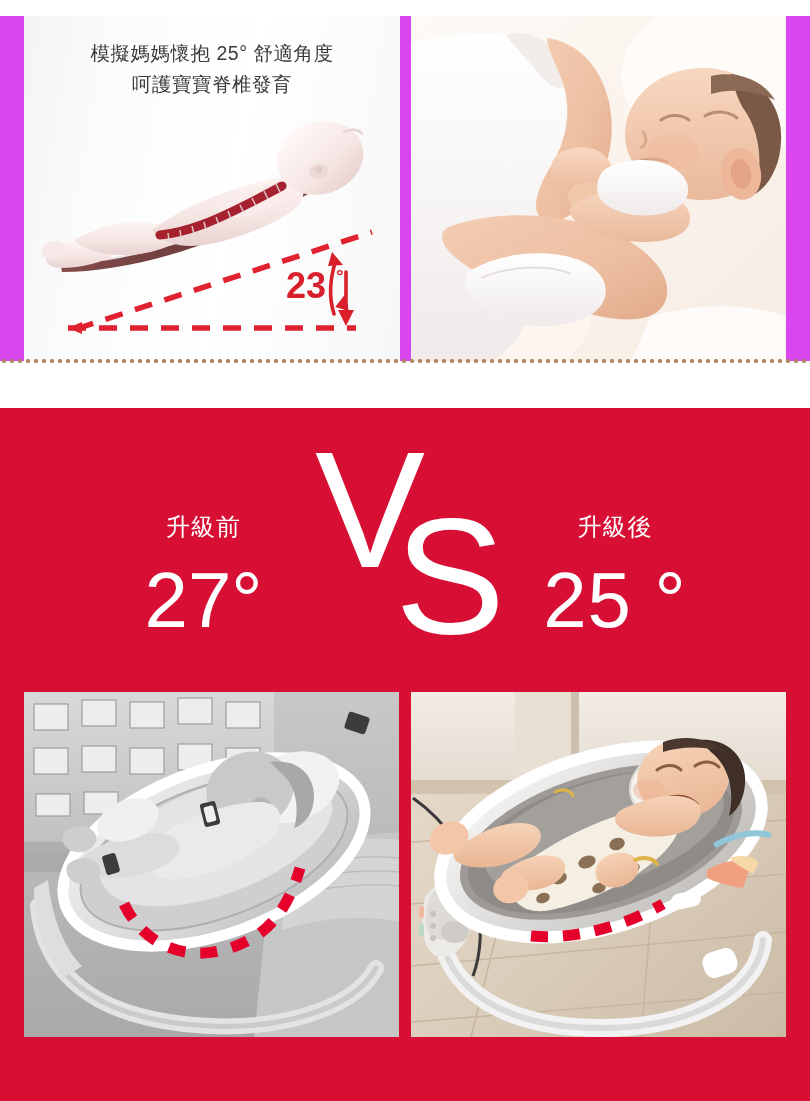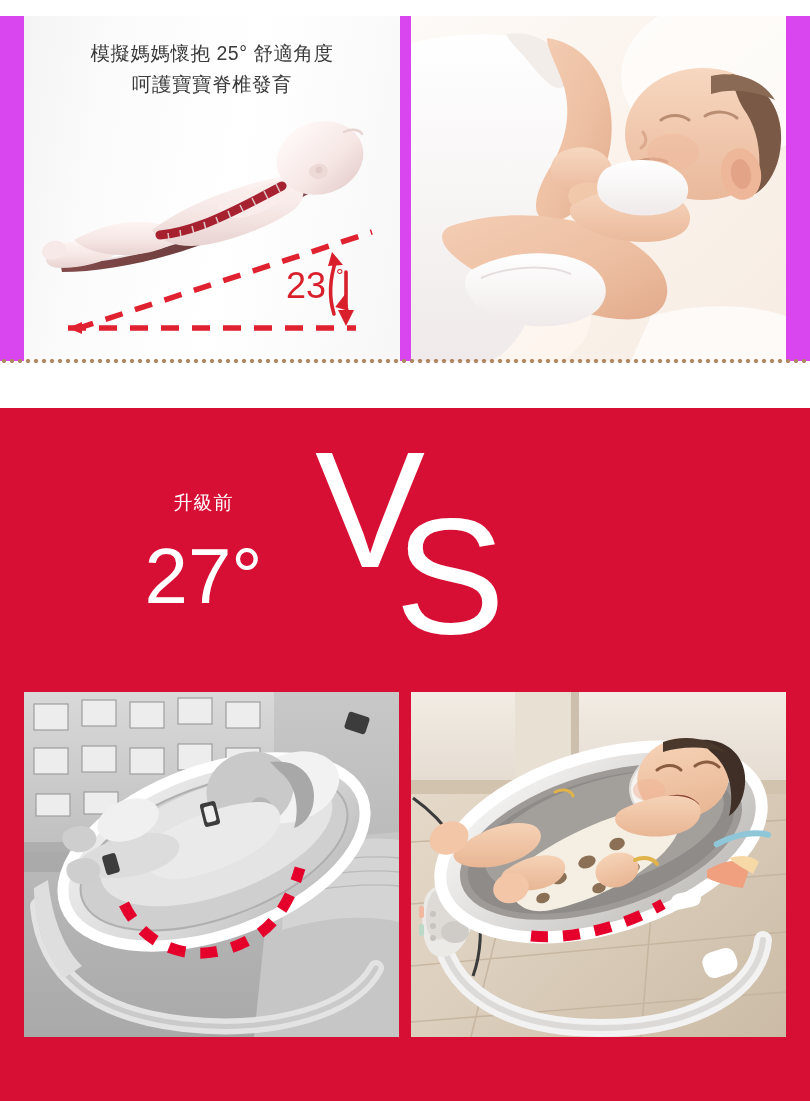--- a/index.html
+++ b/index.html
@@ -39,21 +39,21 @@
     text-align: center;
     color: #3b3b3b;
     font-size: 19.5px;
     line-height: 31px;
     letter-spacing: .5px;
     white-space: pre-line;
   }
   #diagram-stage {
     position: absolute;
     left: 0; top: 96px;
-    width: 376px; height: 249px;
+    width: 376px; height: 249px; font-weight: bold;
   }
   #diagram-stage svg { display:block; }
 
   
   #mother-photo {
     position: absolute;
     left: 411px; top: 0;
     width: 375px; height: 345px;
     overflow: hidden;
     background: #fdf6f2;
@@ -86,24 +86,25 @@
     width: 810px; height: 284px;
   }
   .vs-side {
     position: absolute;
     text-align: center;
     color: #ffffff;
   }
   #vs-before { left: 96px; top: 78px; width: 215px; }
   #vs-after  { left: 500px; top: 78px; width: 230px; }
   .vs-label {
-    font-size: 19px;
+    font-size: 24px;
     line-height: 34px;
     letter-spacing: 1px;
     font-weight: 400;
+    margin-top: 24px;
   }
   .vs-value {
     font-size: 78px;
     line-height: 80px;
     font-weight: 300;
     letter-spacing: 0px;
     margin-top: 16px;
     white-space: pre;
   }
   #vs-after .vs-value { letter-spacing: 1px; }
@@ -331,20 +332,24 @@
     <div id="vs-before" class="vs-side">
       <div class="vs-label">升級前</div>
       <div class="vs-value">27°</div>
     </div>
 
     <div id="vs-mark">
       <span class="v-glyph">V</span>
       <span class="s-glyph">S</span>
     </div>
 
+    <div id="vs-after" class="vs-side">
+      <div class="vs-label">升級後</div>
+      <div class="vs-value">25 °</div>
+    </div>
   </div>
 
   <div id="photo-before" class="cmp-photo">
     <svg width="375" height="345" viewBox="0 0 375 345" xmlns="http://www.w3.org/2000/svg">
       <defs>
         <linearGradient id="gWall" x1="0" y1="0" x2="0" y2="1">
           <stop offset="0%" stop-color="#d9d9d9"></stop>
           <stop offset="100%" stop-color="#bfbfbf"></stop>
         </linearGradient>
         <linearGradient id="gFloor" x1="0" y1="0" x2="0" y2="1">

